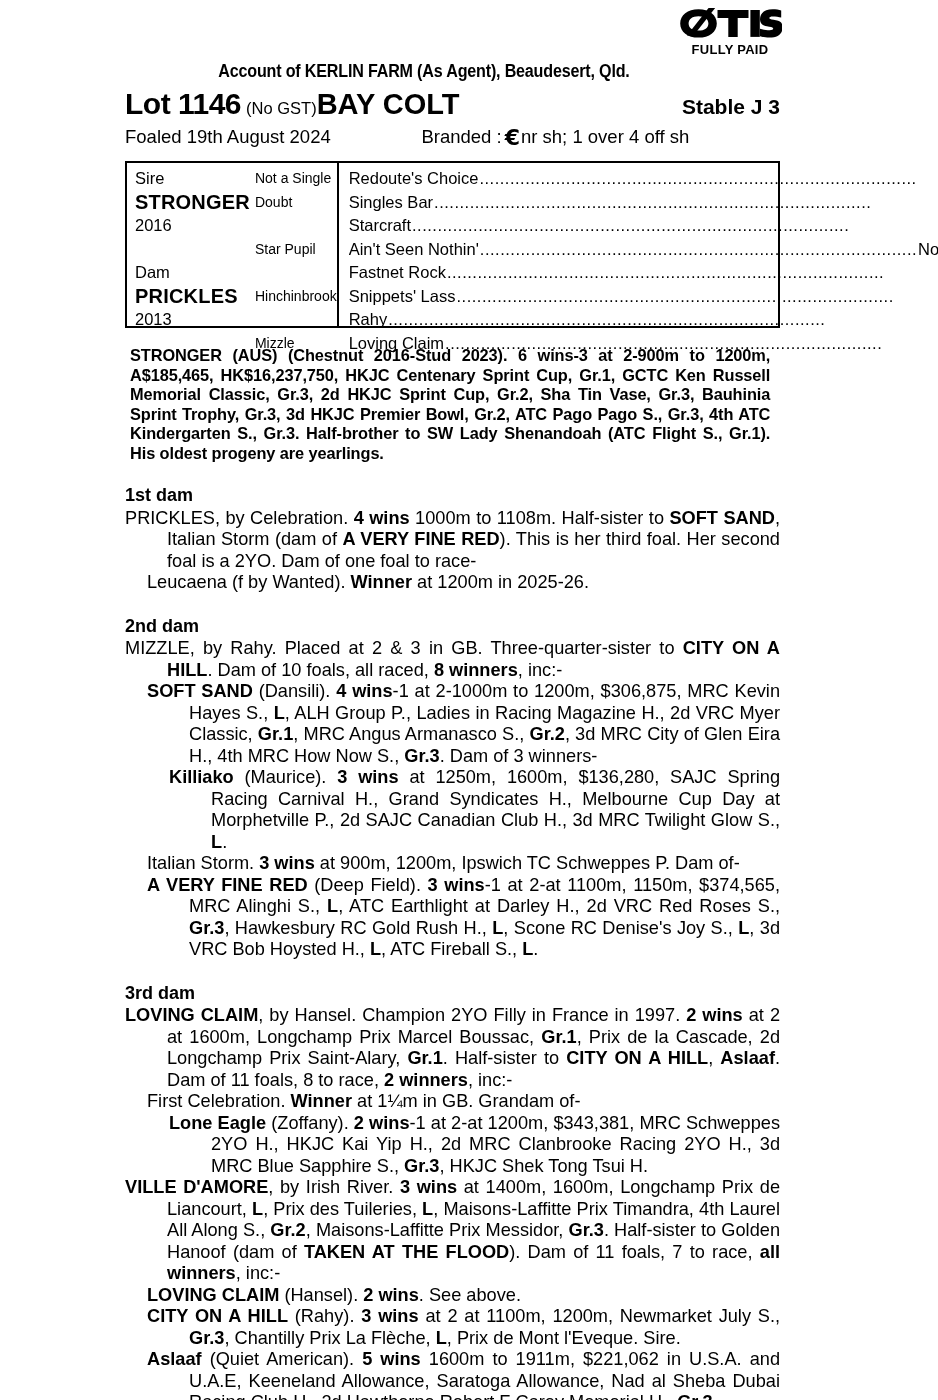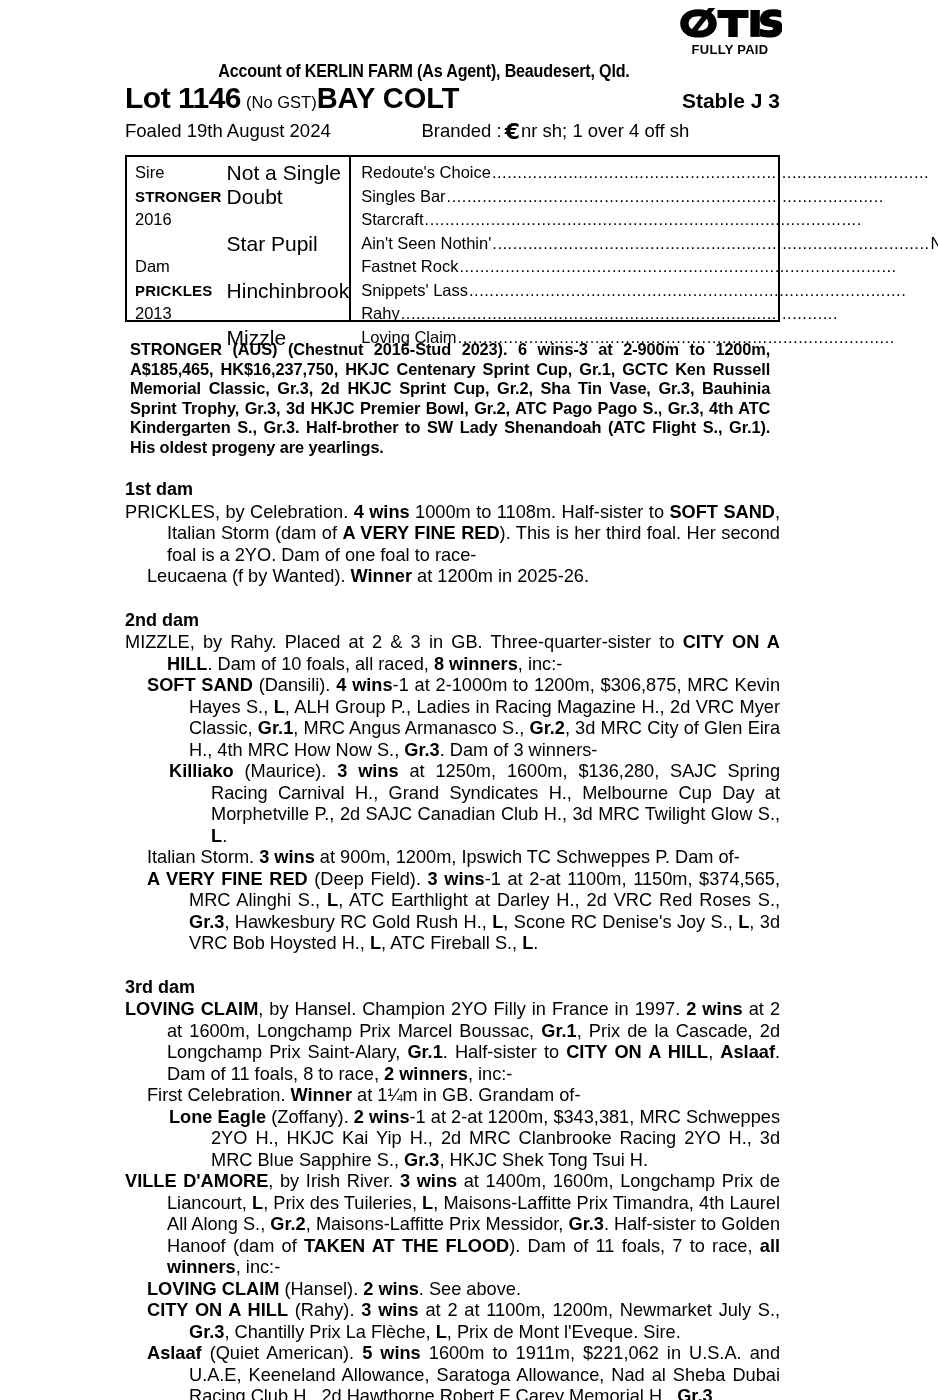--- a/index.html
+++ b/index.html
@@ -57,20 +57,21 @@
     font-size: 13.5px;
     font-weight: bold;
     letter-spacing: 0.3px;
     transform: scaleX(0.96);
     margin-top: 0px;
   }
 
   .lot-row {
     display: flex;
     align-items: baseline;
+    margin-top: 6px;
     white-space: nowrap;
   }
   .lot-left {
     flex: 0 0 auto;
     display: flex;
     align-items: baseline;
   }
   .lot-number {
     font-size: 30px;
     font-weight: bold;
@@ -133,32 +134,32 @@
     width: 212px;
     box-sizing: border-box;
     padding: 4px 0 0 8px;
     font-size: 16.5px;
     line-height: 23.5px;
   }
   .ped-col-2 {
     width: 173px;
     box-sizing: border-box;
     padding: 4px 0 0 5px;
-    font-size: 21px;
+    font-size: 14px;
     line-height: 23.5px;
     border-right: 2px solid #000;
   }
   .ped-col-3 {
     flex: 1 1 auto;
     box-sizing: border-box;
     padding: 4px 6px 0 10px;
     font-size: 16.5px;
     line-height: 23.5px;
   }
-  .ped-name { font-weight: bold; font-size: 15px; letter-spacing: 0.2px; }
+  .ped-name { font-weight: bold; font-size: 20px; letter-spacing: 0.2px; }
   .ped-gap { height: 23.5px; }
   .g3row {
     display: flex;
     align-items: baseline;
     width: 100%;
     white-space: nowrap;
     overflow: hidden;
   }
   .g3a { flex: 0 0 auto; }
   .g3dots {

